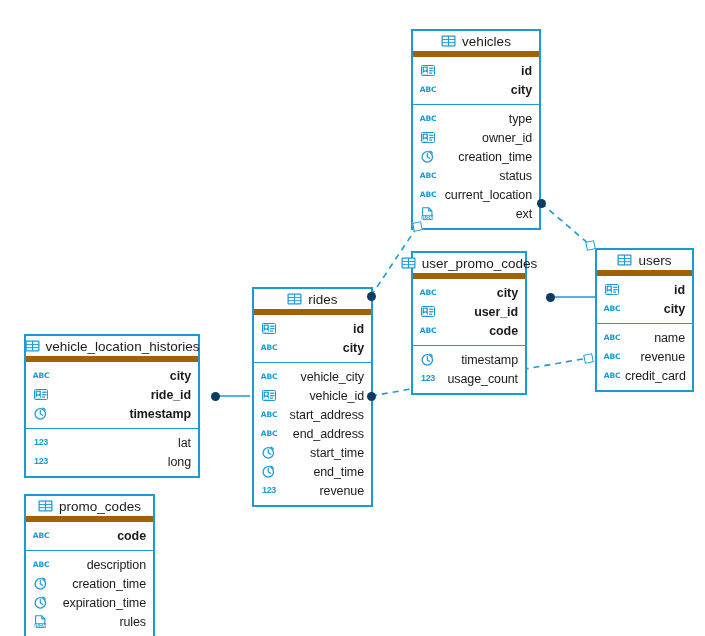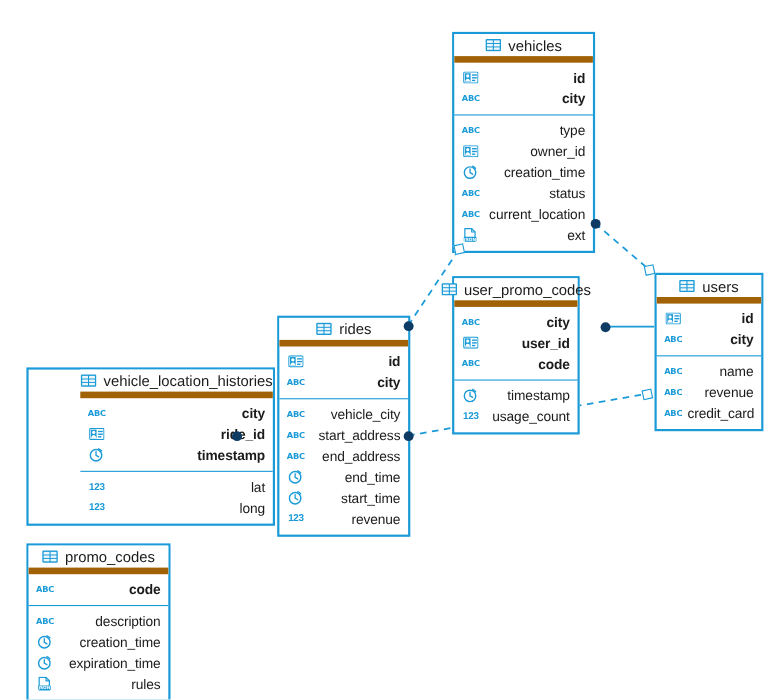--- a/index.html
+++ b/index.html
@@ -367,54 +367,68 @@
             <span class="ic ic-abc">ABC</span>
             <span class="col-name">city</span>
           </div>
         </div>
         <div class="col-group">
           <div class="col-row">
             <span class="ic ic-abc">ABC</span>
             <span class="col-name">vehicle_city</span>
           </div>
           <div class="col-row">
+            <span class="ic">
+              <svg width="14" height="11" viewBox="0 0 14 11">
+                <rect x="0.5" y="0.5" width="13" height="10" rx="1.2" fill="#ffffff" stroke="#1a9ad7" stroke-width="1"></rect>
+                <rect x="1.6" y="1.6" width="5.2" height="7.8" fill="#1a9ad7"></rect>
+                <circle cx="4.2" cy="4.1" r="1.5" fill="#ffffff"></circle>
+                <path d="M1.9 9.2c0.3-1.9 1.2-2.7 2.3-2.7s2 0.8 2.3 2.7z" fill="#ffffff"></path>
+                <rect x="8.1" y="2.6" width="4.4" height="1.25" fill="#1a9ad7"></rect>
+                <rect x="8.1" y="5.1" width="4.4" height="1.25" fill="#1a9ad7"></rect>
+                <rect x="8.1" y="7.5" width="3" height="1.25" fill="#1a9ad7"></rect>
+              </svg>
+            </span>
+            <span class="col-name">vehicle_id</span>
+          </div>
+          <div class="col-row">
             <span class="ic ic-abc">ABC</span>
             <span class="col-name">start_address</span>
           </div>
           <div class="col-row">
             <span class="ic ic-abc">ABC</span>
             <span class="col-name">end_address</span>
           </div>
           <div class="col-row">
             <span class="ic">
               <svg width="13" height="13" viewBox="0 0 13 13">
                 <circle cx="6.3" cy="6.9" r="5.2" fill="#ffffff" stroke="#1a9ad7" stroke-width="1.3"></circle>
                 <path d="M6.3 3.6 L6.3 6.9 L8.7 8.3" fill="none" stroke="#1a9ad7" stroke-width="1.2" stroke-linecap="round"></path>
                 <path d="M8.6 1.0 A5.4 5.4 0 0 1 11.4 3.0" fill="none" stroke="#1a9ad7" stroke-width="1.2" stroke-linecap="round"></path>
               </svg>
             </span>
+            <span class="col-name">start_time</span>
+          </div>
+          <div class="col-row">
+            <span class="ic">
+              <svg width="13" height="13" viewBox="0 0 13 13">
+                <circle cx="6.3" cy="6.9" r="5.2" fill="#ffffff" stroke="#1a9ad7" stroke-width="1.3"></circle>
+                <path d="M6.3 3.6 L6.3 6.9 L8.7 8.3" fill="none" stroke="#1a9ad7" stroke-width="1.2" stroke-linecap="round"></path>
+                <path d="M8.6 1.0 A5.4 5.4 0 0 1 11.4 3.0" fill="none" stroke="#1a9ad7" stroke-width="1.2" stroke-linecap="round"></path>
+              </svg>
+            </span>
             <span class="col-name">end_time</span>
-          </div>
-          <div class="col-row">
-            <span class="ic">
-              <svg width="13" height="13" viewBox="0 0 13 13">
-                <circle cx="6.3" cy="6.9" r="5.2" fill="#ffffff" stroke="#1a9ad7" stroke-width="1.3"></circle>
-                <path d="M6.3 3.6 L6.3 6.9 L8.7 8.3" fill="none" stroke="#1a9ad7" stroke-width="1.2" stroke-linecap="round"></path>
-                <path d="M8.6 1.0 A5.4 5.4 0 0 1 11.4 3.0" fill="none" stroke="#1a9ad7" stroke-width="1.2" stroke-linecap="round"></path>
-              </svg>
-            </span>
-            <span class="col-name">start_time</span>
           </div>
           <div class="col-row">
             <span class="ic ic-num">123</span>
             <span class="col-name">revenue</span>
           </div>
         </div>
       </div>
-      <div class="table-node" style="left: 24px; top: 334px; width: 226px; padding-left: 47px;">
+      <div class="table-node" style="left: 24px; top: 334px; width: 176px;">
         <div class="tbl-title">
           <span class="ic">
             <svg width="15" height="12" viewBox="0 0 15 12">
               <rect x="0.5" y="0.5" width="14" height="11" rx="1" fill="#1a9ad7"></rect>
               <rect x="1.7" y="1.7" width="5.3" height="2.4" fill="#ffffff" opacity="0.92"></rect>
               <rect x="8.0" y="1.7" width="5.3" height="2.4" fill="#ffffff" opacity="0.92"></rect>
               <rect x="1.7" y="5.0" width="5.3" height="2.2" fill="#ffffff" opacity="0.92"></rect>
               <rect x="8.0" y="5.0" width="5.3" height="2.2" fill="#ffffff" opacity="0.92"></rect>
               <rect x="1.7" y="8.1" width="5.3" height="2.2" fill="#ffffff" opacity="0.92"></rect>
               <rect x="8.0" y="8.1" width="5.3" height="2.2" fill="#ffffff" opacity="0.92"></rect>

